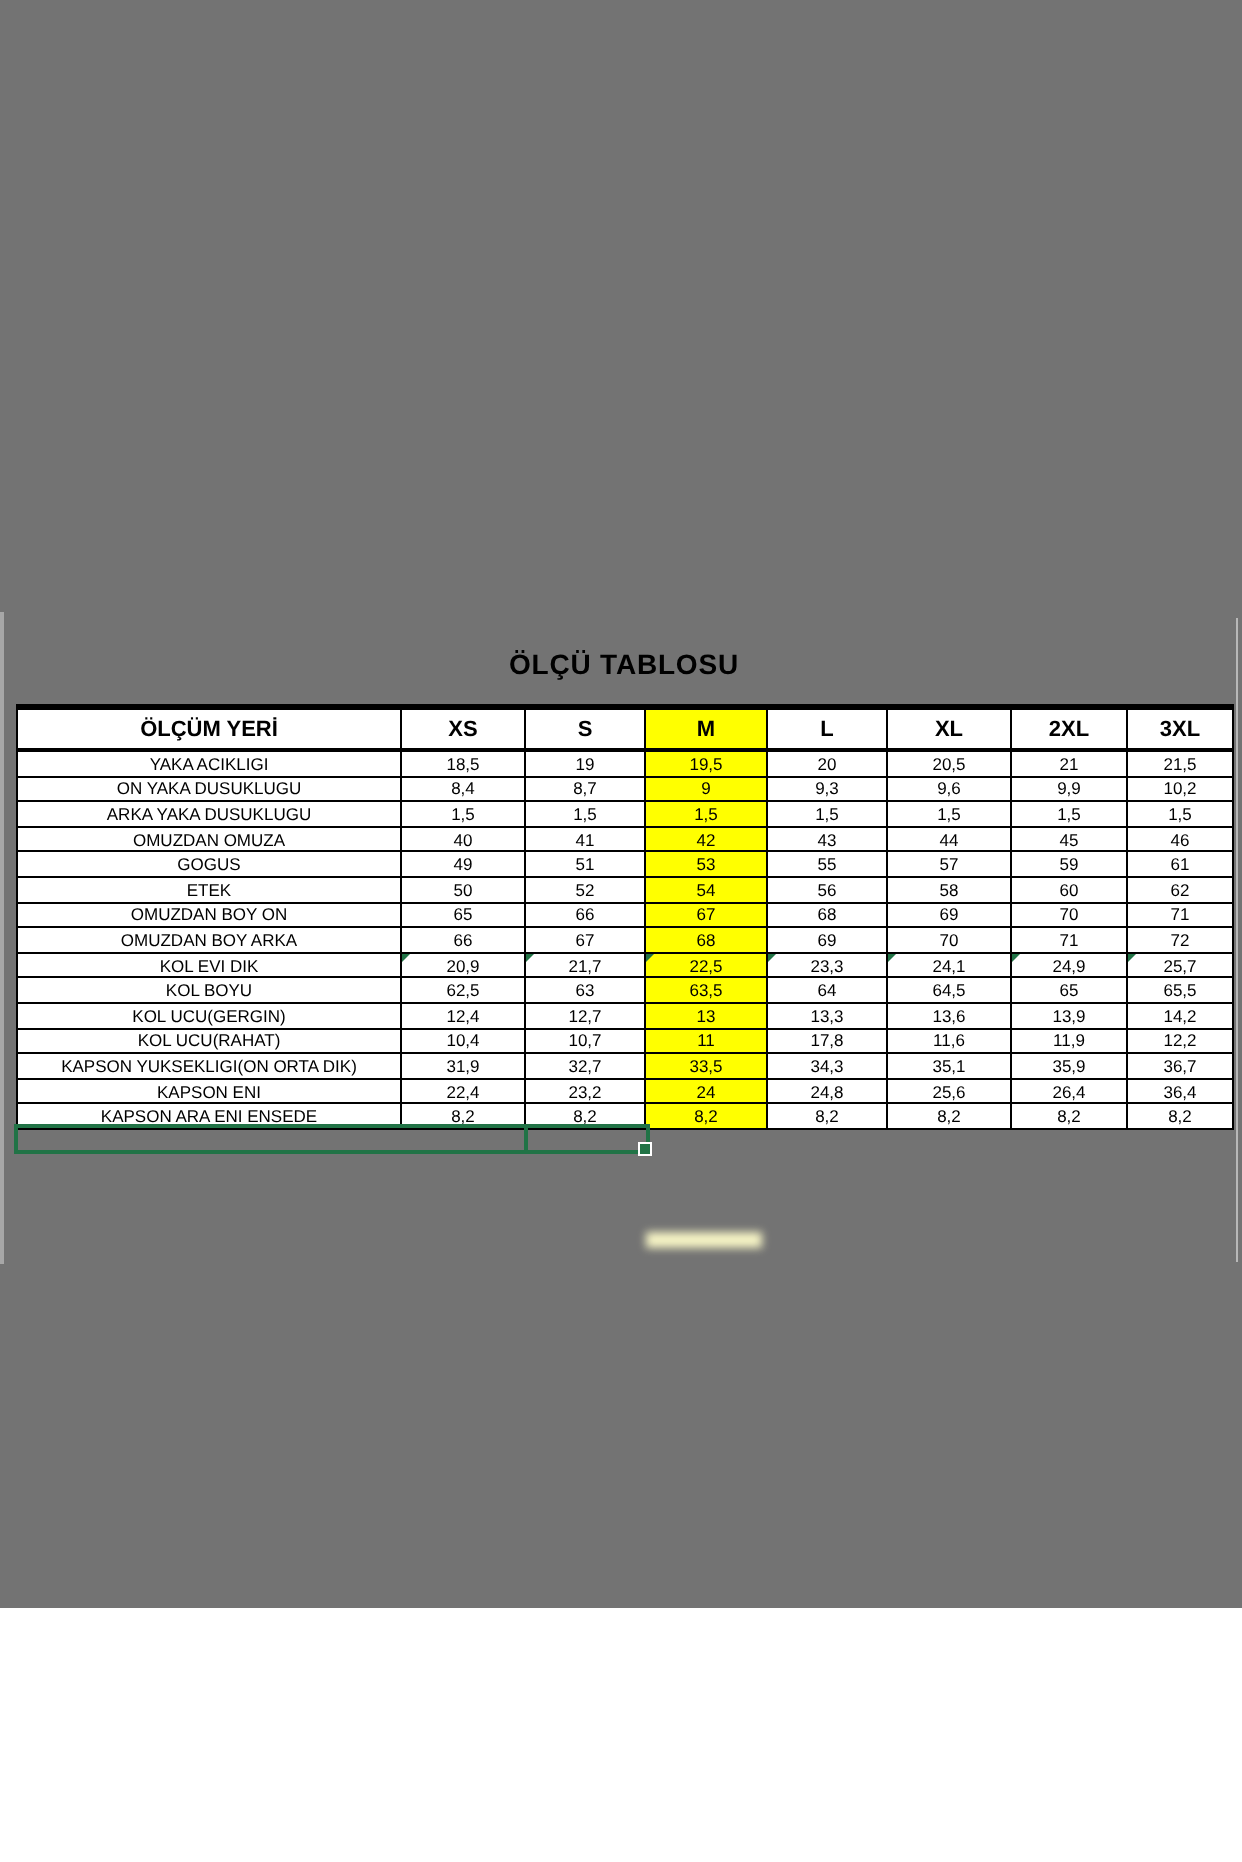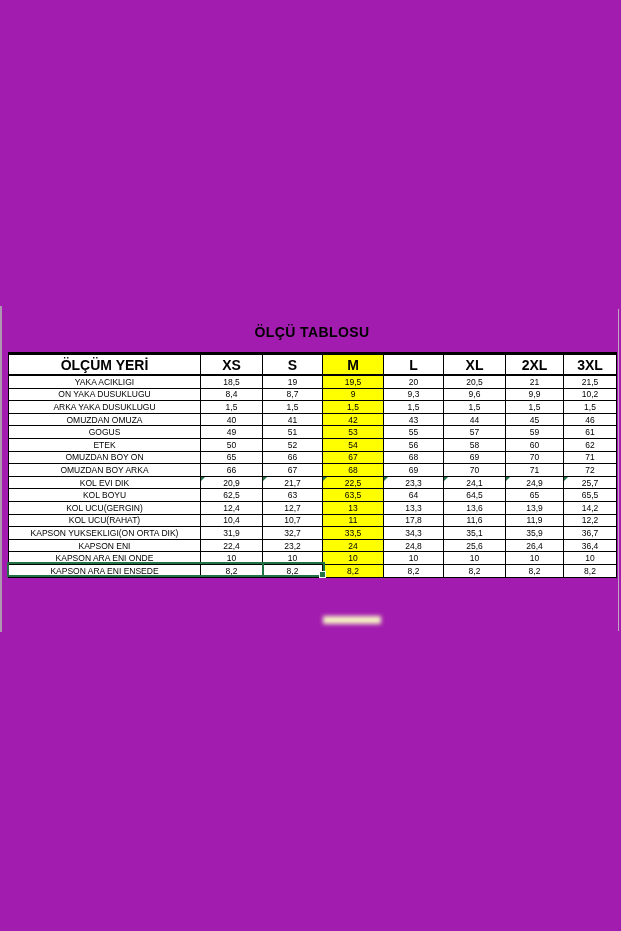--- a/index.html
+++ b/index.html
@@ -4,22 +4,22 @@
 <style>
   html, body {
     margin: 0;
     padding: 0;
     background: #ffffff;
     font-family: "Liberation Sans", sans-serif;
   }
   .canvas {
     position: relative;
     width: 621px;
-    height: 931px;
-    background: #a21caf;
+    height: 804px;
+    background: #737373;
     overflow: hidden;
     color: #000;
   }
   
   .artifact-left {
     position: absolute;
     left: 0; top: 306px;
     width: 2px; height: 326px;
     background: #b4b4b4;
     opacity: .8;
@@ -61,21 +61,21 @@
     padding: 0 1px;
     text-align: center;
     vertical-align: middle;
     white-space: nowrap;
     overflow: hidden;
     position: relative;
     background: #ffffff;
   }
   table.size-table thead th {
     height: 19px;
-    font-size: 14px;
+    font-size: 11px;
     font-weight: bold;
     border-top: 3px solid #000;
     border-bottom: 2px solid #000;
   }
   table.size-table tbody th,
   table.size-table tbody td {
     height: 11.6px;
     font-size: 8.5px;
     line-height: 10px;
     font-weight: normal;
@@ -285,30 +285,20 @@
           <th class="rowlabel">KAPSON ENI</th>
           <td>22,4</td>
           <td>23,2</td>
           <td class="hl">24</td>
           <td>24,8</td>
           <td>25,6</td>
           <td>26,4</td>
           <td>36,4</td>
         </tr>
         <tr>
-          <th class="rowlabel">KAPSON ARA ENI ONDE</th>
-          <td>10</td>
-          <td>10</td>
-          <td class="hl">10</td>
-          <td>10</td>
-          <td>10</td>
-          <td>10</td>
-          <td>10</td>
-        </tr>
-        <tr>
           <th class="rowlabel">KAPSON ARA ENI ENSEDE</th>
           <td>8,2</td>
           <td>8,2</td>
           <td class="hl">8,2</td>
           <td>8,2</td>
           <td>8,2</td>
           <td>8,2</td>
           <td>8,2</td>
         </tr>
       </tbody>

